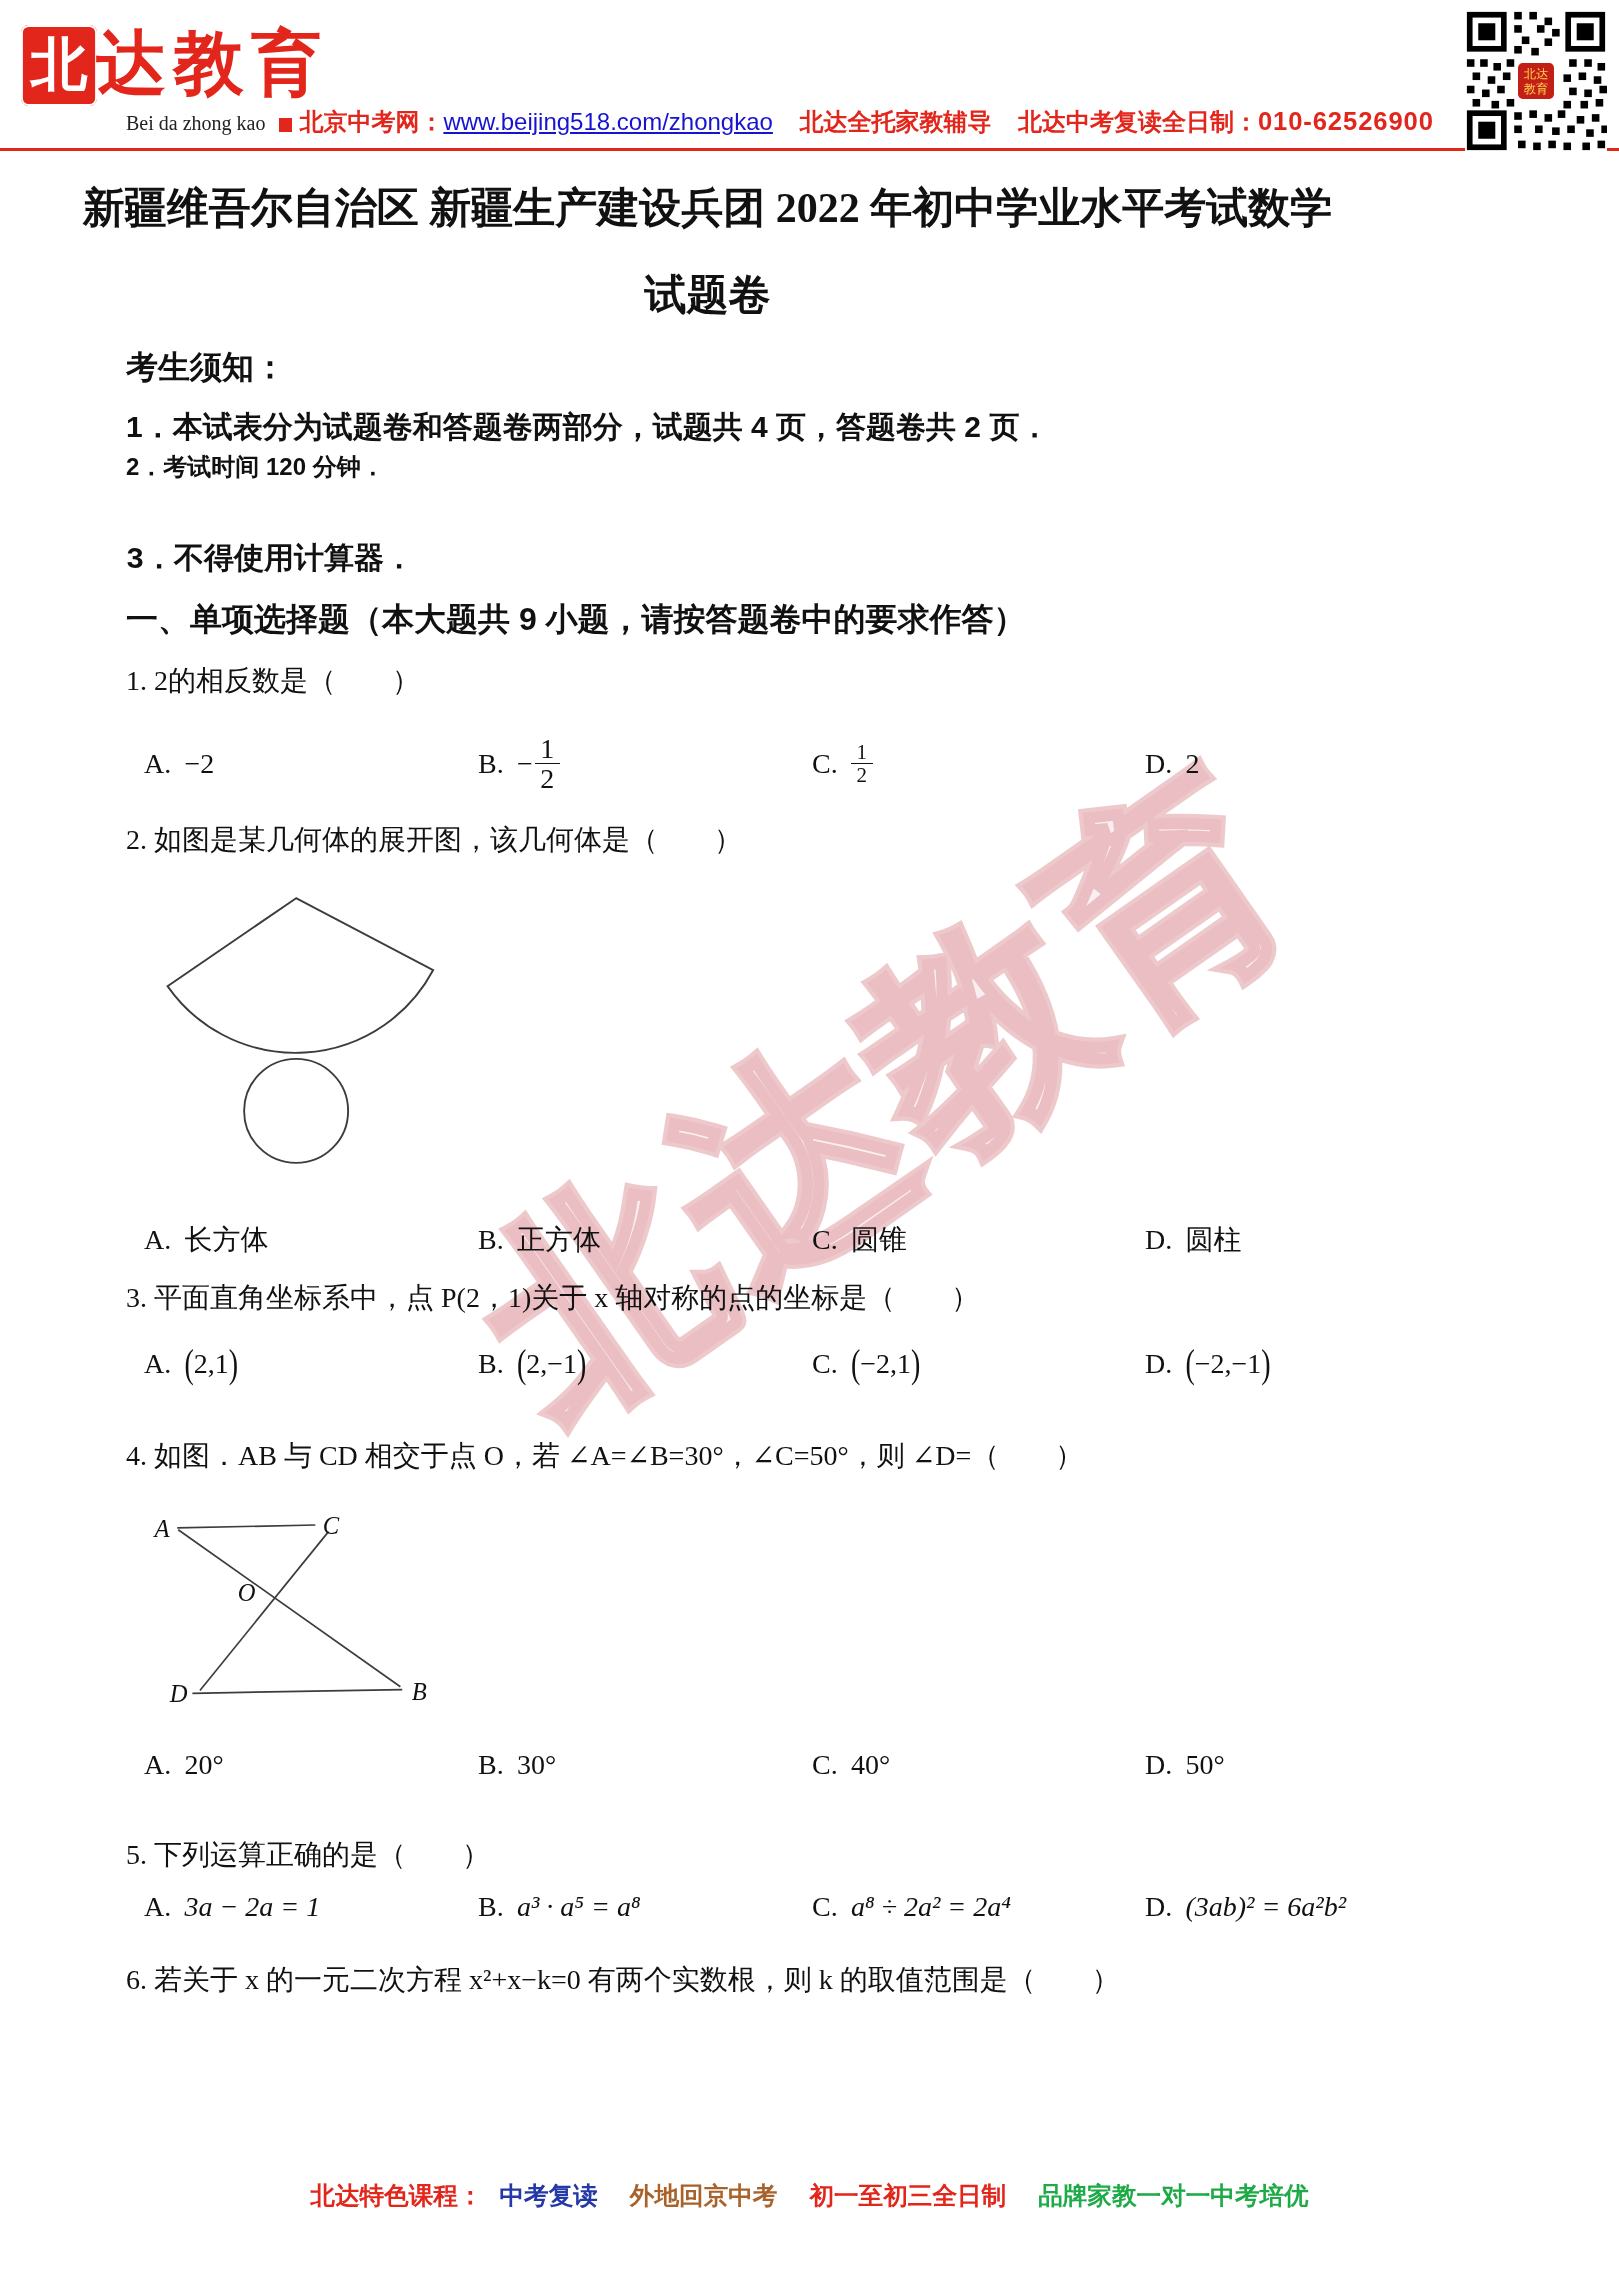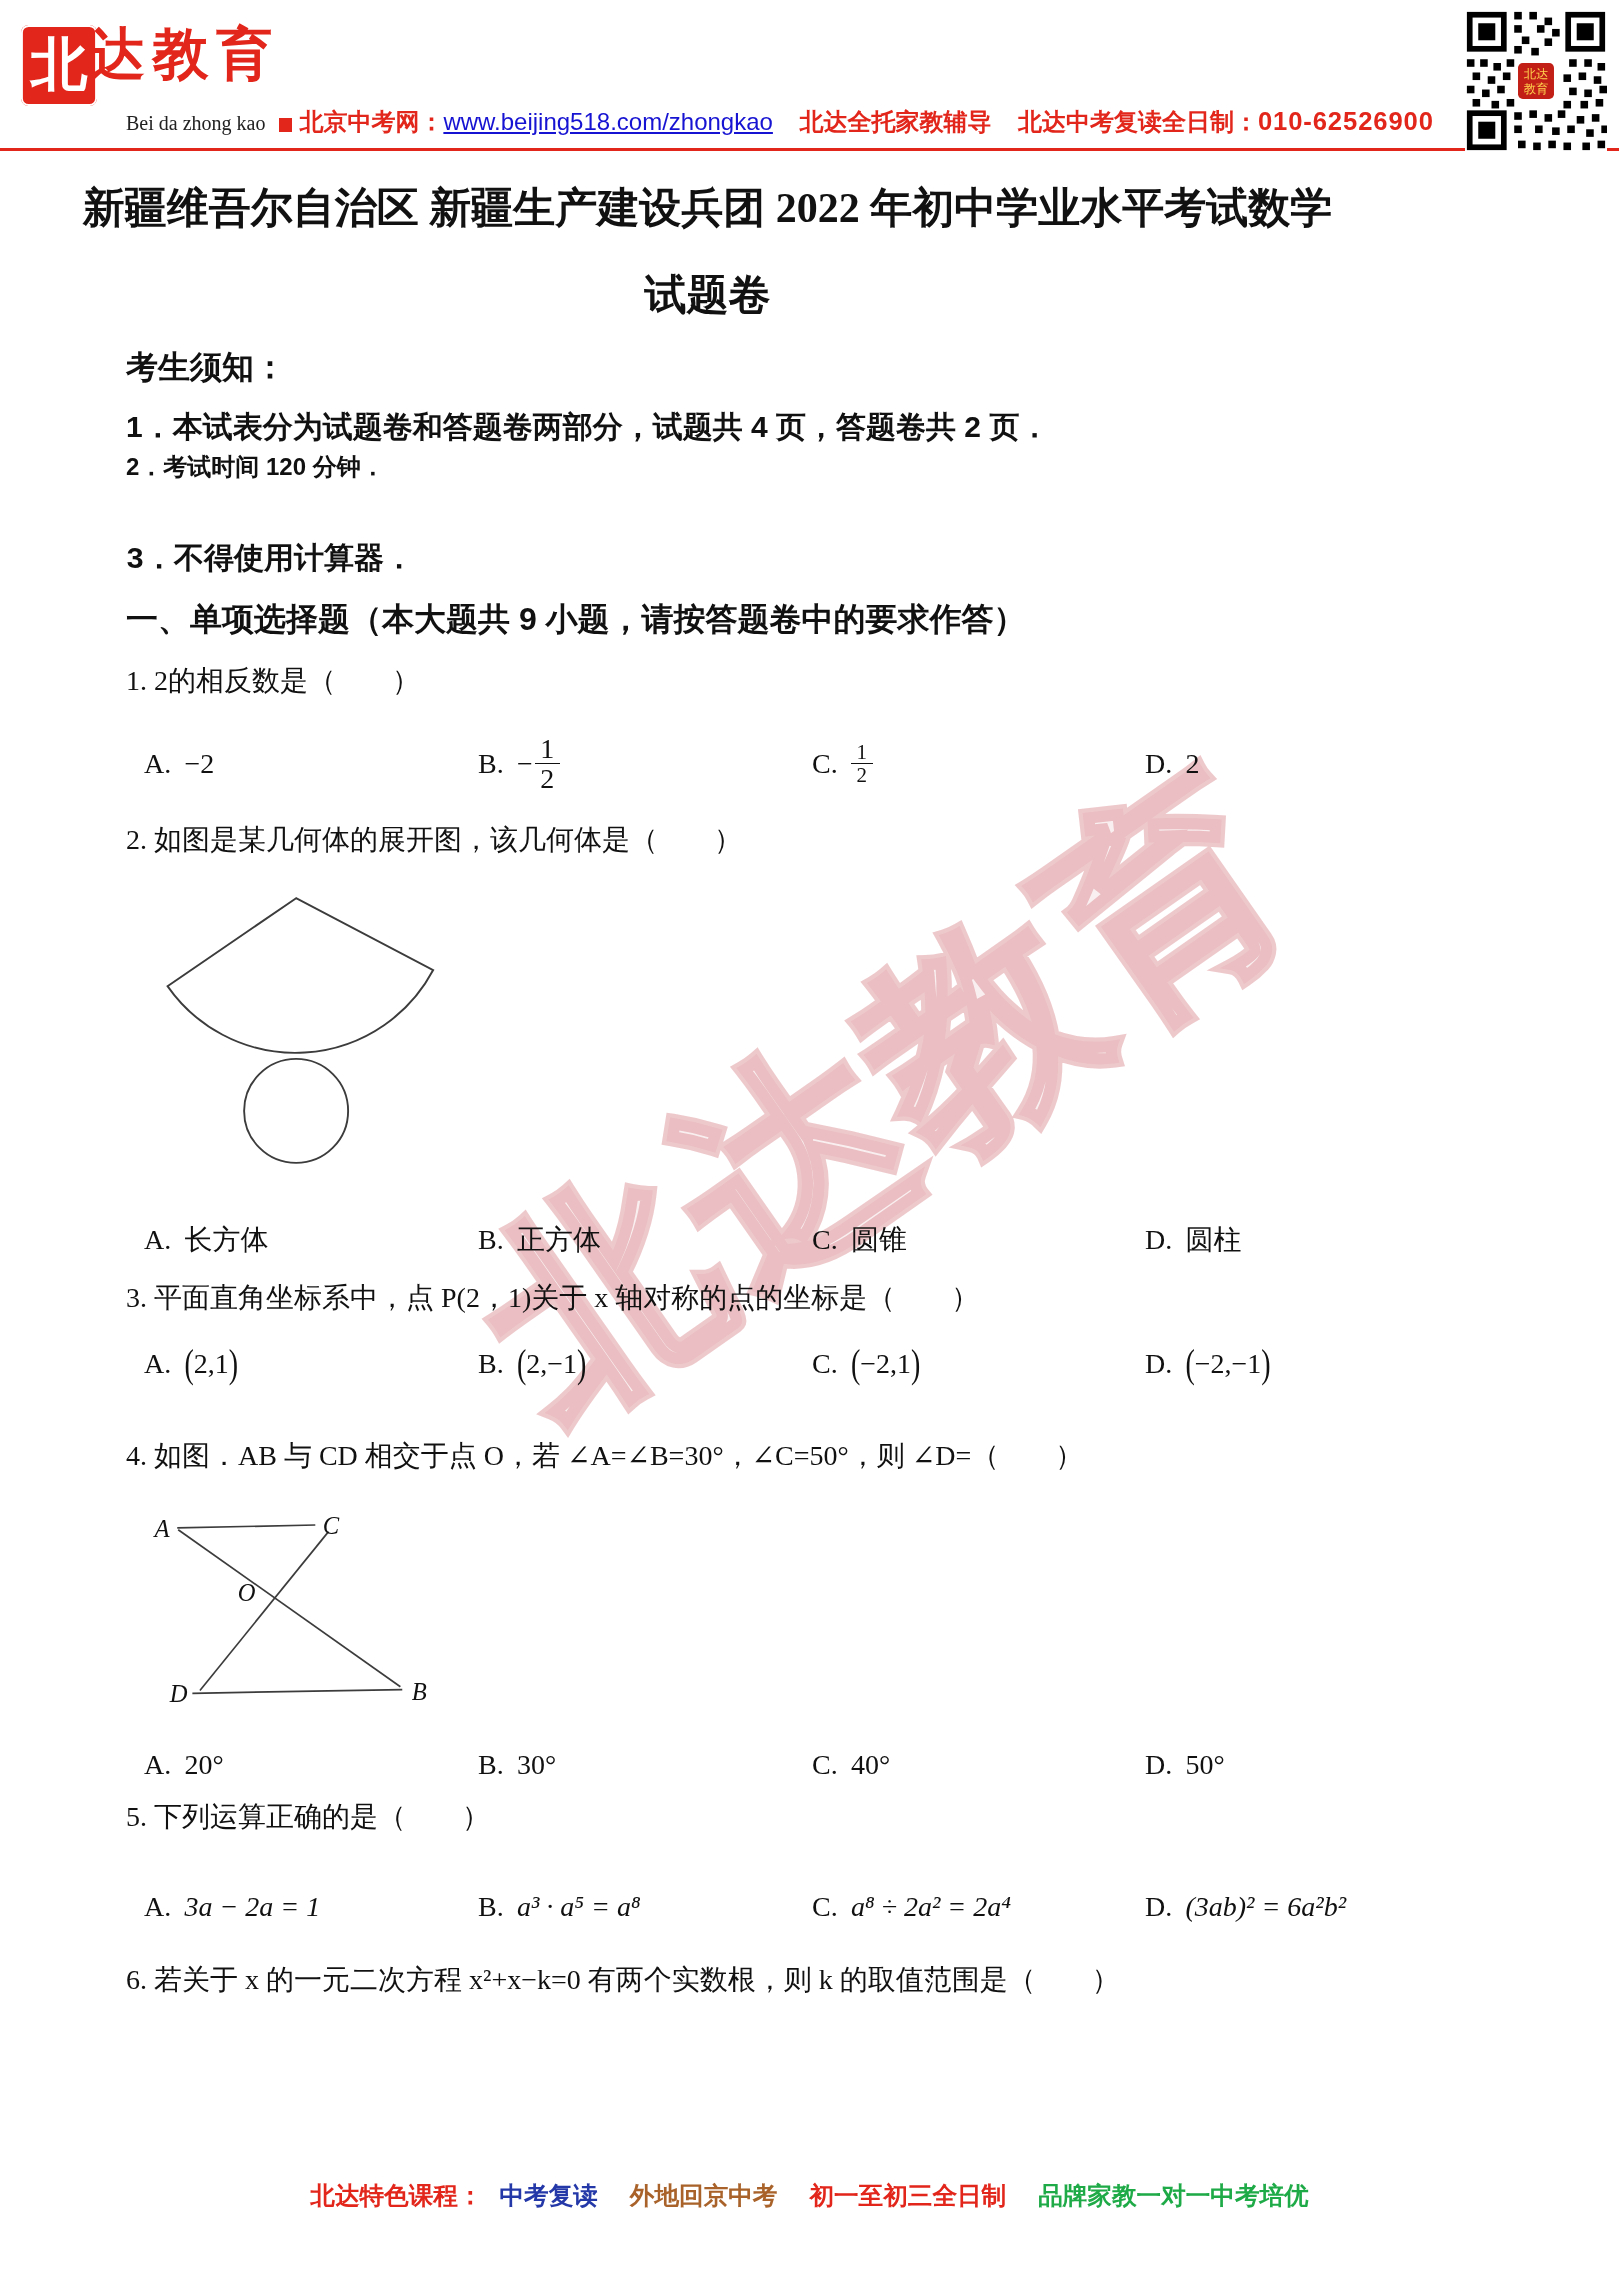--- a/index.html
+++ b/index.html
@@ -10,21 +10,21 @@
   }
   
   .seal{
     position:absolute; left:21px; top:24.6px; width:76px; height:81px;
     background:var(--red); border-radius:7.6px;
     display:flex; align-items:center; justify-content:center;
     box-shadow:0 0 0 1.9px #fff inset;
   }
   .seal span{color:#fff; font-size:57px; font-weight:bold; font-family:"Liberation Serif",serif;}
   .logo-text{
-    position:absolute; left:89px; top:17px; font-size:56px; font-weight:bold;
+    position:absolute; left:96px; top:17px; font-size:70px; font-weight:bold;
     color:var(--red); letter-spacing:7.6px; font-family:"Liberation Serif",serif;
   }
   .info-line{
     position:absolute; left:126px; top:106px; width:1325px; height:38px;
     display:flex; align-items:baseline; white-space:nowrap;
     font-family:"Liberation Sans","DejaVu Sans",sans-serif;
   }
   .info-line .en{font-family:"Liberation Serif",serif; font-size:20px; color:#222;}
   .info-line .sq{width:13.2px; height:13.2px; background:var(--red); margin:0 7.6px 0 13.2px; align-self:center;}
   .info-line .red{color:var(--red); font-size:24px; font-weight:600;}
@@ -43,21 +43,21 @@
   
   .bold-sans{font-family:"Liberation Sans","DejaVu Sans",sans-serif; font-weight:bold;}
   .notice-h{position:absolute; left:126px; top:346px; font-size:32px;}
   .notice-1{position:absolute; left:126px; top:407px; font-size:30px;}
   .notice-2{position:absolute; left:126px; top:451px; font-size:24px;}
   .notice-3{position:absolute; left:126px; top:538px; font-size:30px;font-family:Liberation Mono, monospace;}
   .section-h{position:absolute; left:126px; top:598px; font-size:32px;}
   
   .qline{position:absolute; left:126px; font-size:28px; white-space:nowrap;}
   .q1{top:662px;} .q2{top:821px;} .q3{top:1279px;}
-  .q4{top:1437px;} .q5{top:1798px;text-align:right;} .q6{top:1961px;}
+  .q4{top:1437px;} .q5{top:1836px;text-align:right;} .q6{top:1961px;}
   .optrow{position:absolute; left:0; width:1619px; font-size:28px;}
   .r1{top:721px; height:85px;} .r2{top:1221px;} .r3{top:1348px;}
   .r4{top:1749px;} .r5{top:1891px;}
   .opt{position:absolute; white-space:nowrap; display:flex; align-items:center;}
   .c1{left:144px;} .c2{left:478px;} .c3{left:812px;} .c4{left:1145px;}
   .olabel{margin-right:13.2px;}
   .r1 .opt{height:85px;}
   .frac{display:inline-flex; flex-direction:column; text-align:center; line-height:1.05; vertical-align:middle;}
   .frac .num{border-bottom:1.9px solid #111; padding:0 5.7px;}
   .frac.big{font-size:28px;}

